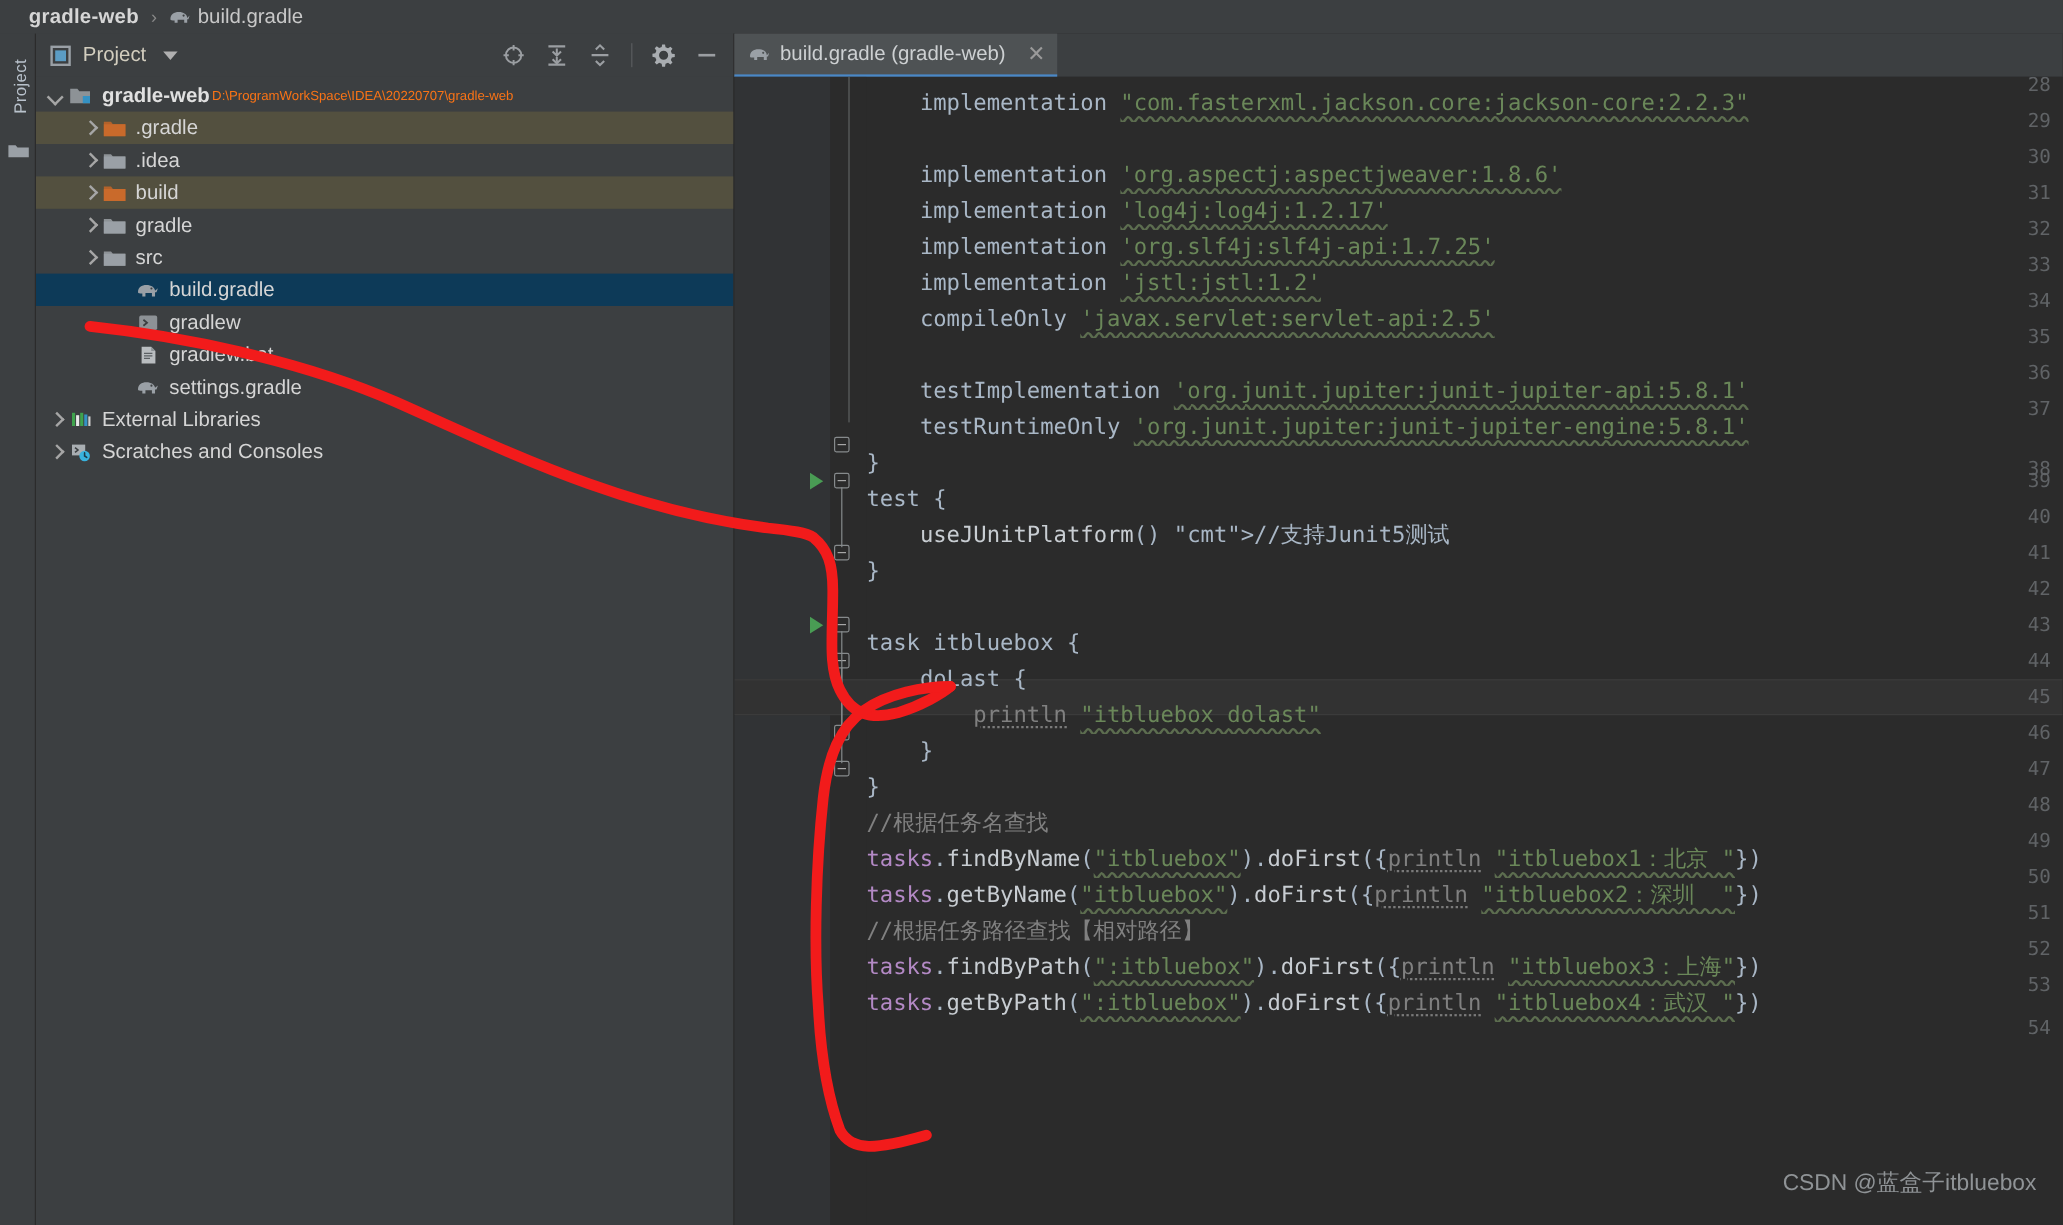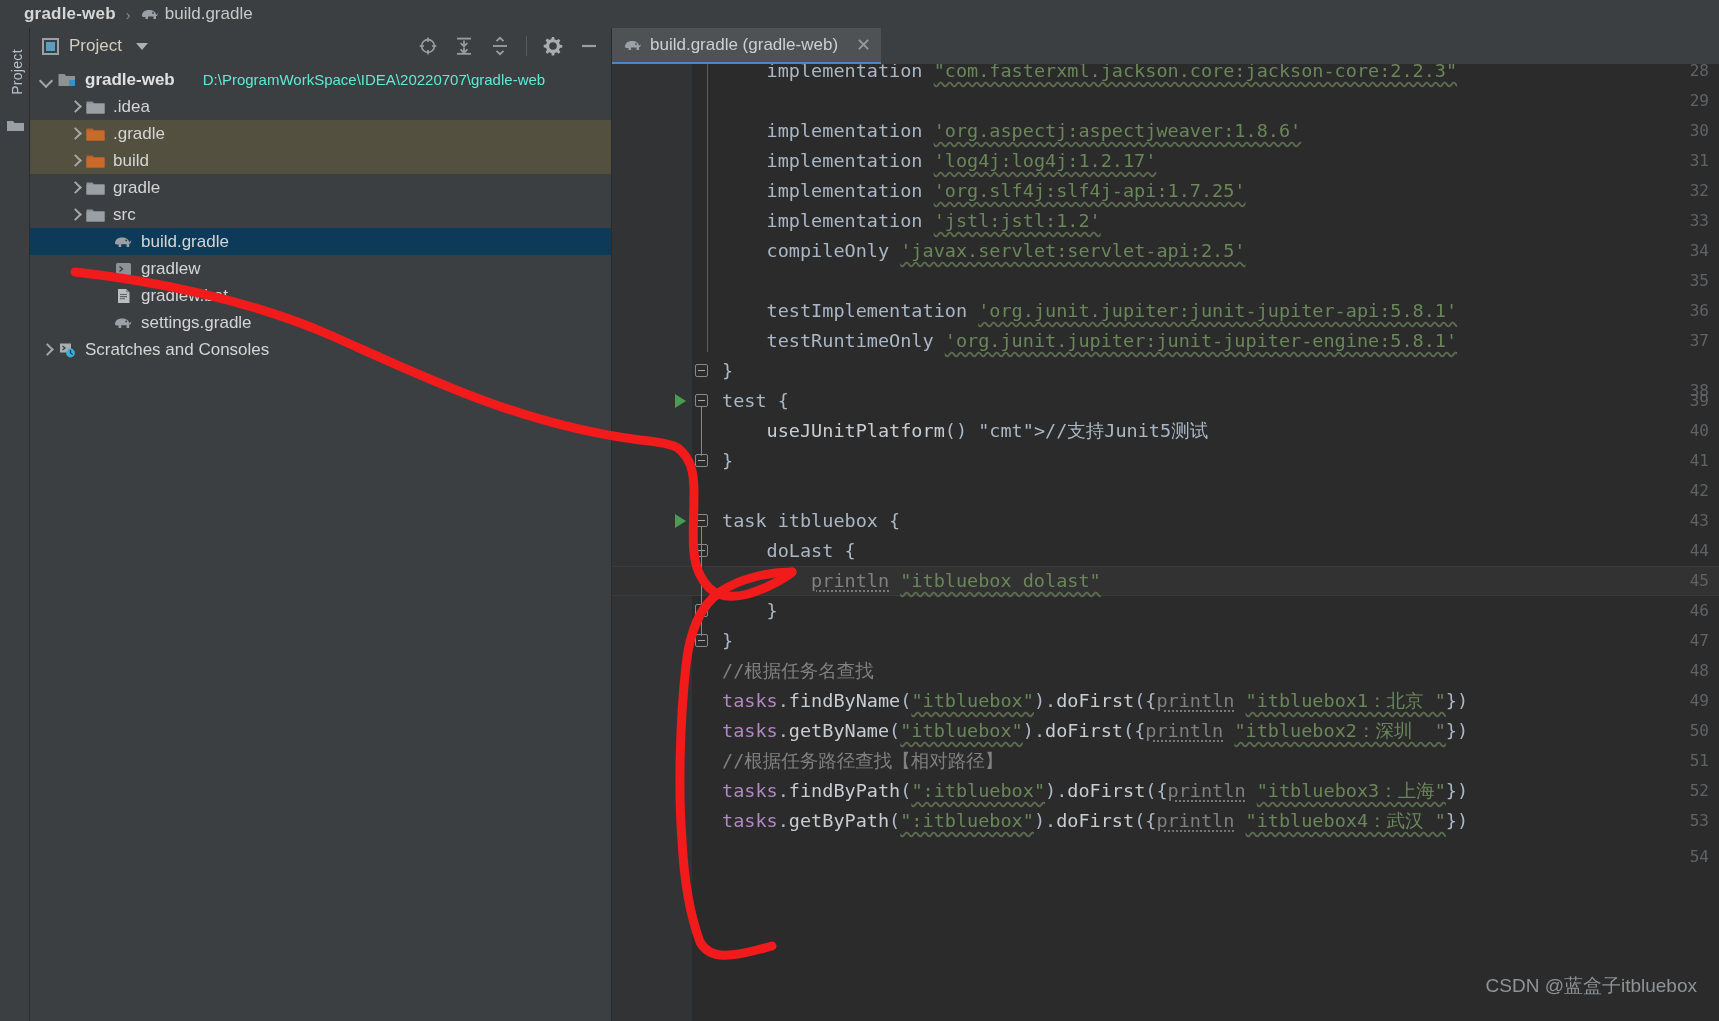--- a/index.html
+++ b/index.html
@@ -77,21 +77,21 @@
     transform:rotate(45deg);
   }
   .arrow.d:after {
     content:""; position:absolute; left:1px; top:3px; width:8px; height:8px;
     border-right:2px solid #a6a6a6; border-bottom:2px solid #a6a6a6;
     transform:rotate(45deg);
   }
   .folder { width:19px; height:15px; margin-right:8px; flex:0 0 19px;}
   .nm { color:#d5d5d5; }
   .nm.bold { font-weight:bold; color:#e0e0e0; }
-  .path { color:#5eead4; font-size:15px; margin-left:28px; }
+  .path { color:#f97316; font-size:11px; margin-left:2px; }
   .fileico { width:19px; height:16px; margin-right:8px; flex:0 0 19px;}
 
   
   .editor {
     position:absolute; left:612px; top:28px; width:1107px; height:993px;
     background:#2b2b2b;
   }
   .tabbar { height:36px; background:#3c3f41; display:flex; align-items:flex-end; }
   .tab {
     height:36px; display:flex; align-items:center; gap:8px;
@@ -114,21 +114,21 @@
     font-family:"DejaVu Sans Mono", monospace; text-align:right;
   }
   .foldline {
     position:absolute; left:95px; top:0; width:1px; background:#5e6060;
   }
   .code {
     position:absolute; left:110px; top:0; right:0; height:100%;
     font-family:"DejaVu Sans Mono", monospace; font-size:18.5px;
     color:#a9b7c6; white-space:pre;
   }
-  .ln { position:absolute; left:0; white-space:pre; line-height:30px; height:30px; }
+  .ln { position:absolute; left:0; white-space:pre; line-height:30px; height:30px;margin-top:16px; }
   .kw   { color:#a9b7c6; }
   .str  { color:#6a8759; }
   .cmt  { color:#808080; }
   .pink { color:#b389c5; }
   .gry  { color:#808080; }
   .wht  { color:#c8cdd2; }
   .us   { text-decoration:underline; text-decoration-style:wavy; text-decoration-color:#5c6d4f; text-underline-offset:4px;}
   .dotu { text-decoration:underline; text-decoration-style:dotted; text-decoration-color:#7a7a7a; text-underline-offset:4px;}
 
   .linehl {
@@ -236,35 +236,35 @@
 
     <div class="row" style="padding-left: 10px;">
           <span class="arrow d"></span>
           <span class="folder"><svg width="19" height="15" viewBox="0 0 19 15">
               <path d="M0.5 2 h6 l1.6 2 H17 v10 H0.5 Z" fill="#8d9296"></path>
               <rect x="11" y="8" width="6" height="6" fill="#3592c4"></rect>
             </svg></span>
           <span class="nm bold">gradle-web</span>
           <span class="path">D:\ProgramWorkSpace\IDEA\20220707\gradle-web</span>
         </div>
+        <div class="row hl" style="padding-left: 38px;">
+          <span class="arrow r"></span>
+          <span class="folder"><svg width="19" height="15" viewBox="0 0 19 15">
+              <path d="M0.5 2.5 h6 l1.6 2 H18.5 v10 H0.5 Z" fill="#b3622a"></path>
+              <path d="M0.5 4.5 h18 v10 H0.5 Z" fill="#c96a2b"></path>
+            </svg></span>
+          <span class="nm">.gradle</span>
+        </div>
         <div class="row" style="padding-left: 38px;">
           <span class="arrow r"></span>
           <span class="folder"><svg width="19" height="15" viewBox="0 0 19 15">
               <path d="M0.5 2.5 h6 l1.6 2 H18.5 v10 H0.5 Z" fill="#8d9296"></path>
               <path d="M0.5 4.5 h18 v10 H0.5 Z" fill="#9aa0a6"></path>
             </svg></span>
           <span class="nm">.idea</span>
-        </div>
-        <div class="row hl" style="padding-left: 38px;">
-          <span class="arrow r"></span>
-          <span class="folder"><svg width="19" height="15" viewBox="0 0 19 15">
-              <path d="M0.5 2.5 h6 l1.6 2 H18.5 v10 H0.5 Z" fill="#b3622a"></path>
-              <path d="M0.5 4.5 h18 v10 H0.5 Z" fill="#c96a2b"></path>
-            </svg></span>
-          <span class="nm">.gradle</span>
         </div>
         <div class="row hl" style="padding-left: 38px;">
           <span class="arrow r"></span>
           <span class="folder"><svg width="19" height="15" viewBox="0 0 19 15">
               <path d="M0.5 2.5 h6 l1.6 2 H18.5 v10 H0.5 Z" fill="#b3622a"></path>
               <path d="M0.5 4.5 h18 v10 H0.5 Z" fill="#c96a2b"></path>
             </svg></span>
           <span class="nm">build</span>
         </div>
         <div class="row" style="padding-left: 38px;">
@@ -308,20 +308,31 @@
             </svg></span>
           <span class="nm">gradlew.bat</span>
         </div>
         <div class="row" style="padding-left: 66px;">
           <span class="arrow"></span>
           <span class="fileico"><svg width="19" height="14" viewBox="0 0 19 14">
               <path d="M1 8.5 C1 4.5 4 2.5 8 2.5 C12 2.5 15 4.5 15.2 7.2 L17.6 5.2 L16.4 8.6 L15.2 8.6 L15.2 12 L12.6 12 L12.6 9.2 L7.2 9.2 L7.2 12 L4.6 12 L4.6 9.6 C2.4 9.4 1 9.4 1 8.5 Z" fill="#9aa0a6"></path>
               <circle cx="12.2" cy="5.4" r="0.9" fill="#3c3f41"></circle>
             </svg></span>
           <span class="nm">settings.gradle</span>
+        </div>
+        <div class="row" style="padding-left: 10px;">
+          <span class="arrow r"></span>
+          <span class="folder"><svg width="19" height="15" viewBox="0 0 19 15">
+              <rect x="2" y="2" width="2.6" height="11" fill="#3fa34d"></rect>
+              <rect x="5.4" y="4" width="2.6" height="9" fill="#e8e8e8"></rect>
+              <rect x="8.8" y="2" width="2.6" height="11" fill="#3fa34d"></rect>
+              <rect x="12.2" y="3.4" width="2.6" height="9.6" fill="#3592c4"></rect>
+              <rect x="15.6" y="5" width="1.8" height="8" fill="#cfcfcf"></rect>
+            </svg></span>
+          <span class="nm">External Libraries</span>
         </div>
         <div class="row" style="padding-left: 10px;">
           <span class="arrow r"></span>
           <span class="fileico"><svg width="19" height="16" viewBox="0 0 19 16">
               <rect x="2" y="1.5" width="11" height="9" fill="#a9aeb2"></rect>
               <path d="M4.5 4 L7 6 L4.5 8" stroke="#3c3f41" stroke-width="1.3" fill="none"></path>
               <circle cx="12.5" cy="11" r="4.4" fill="#38b2dd"></circle>
               <path d="M12.5 8.4 V11 L14.3 12.2" stroke="#1c3b4a" stroke-width="1.3" fill="none" stroke-linecap="round"></path>
             </svg></span>
           <span class="nm">Scratches and Consoles</span>

